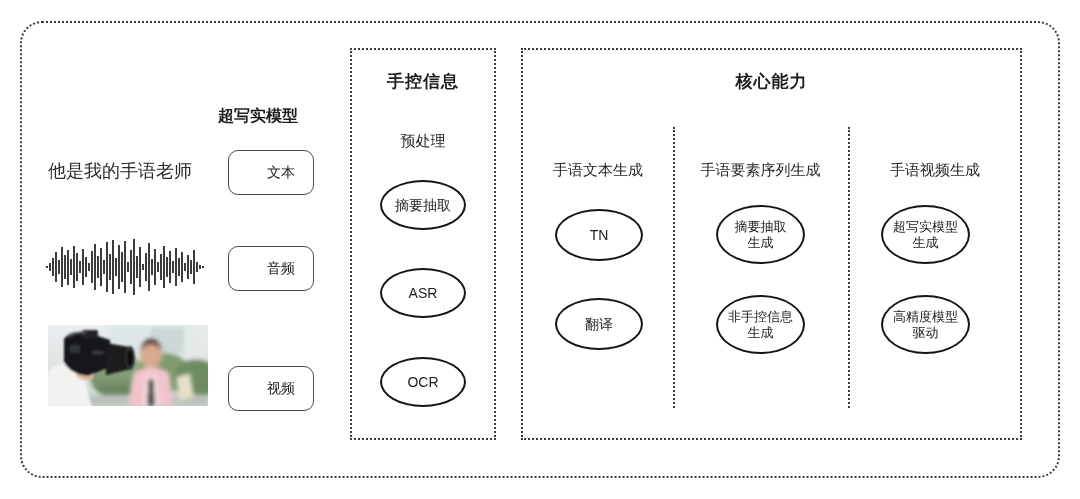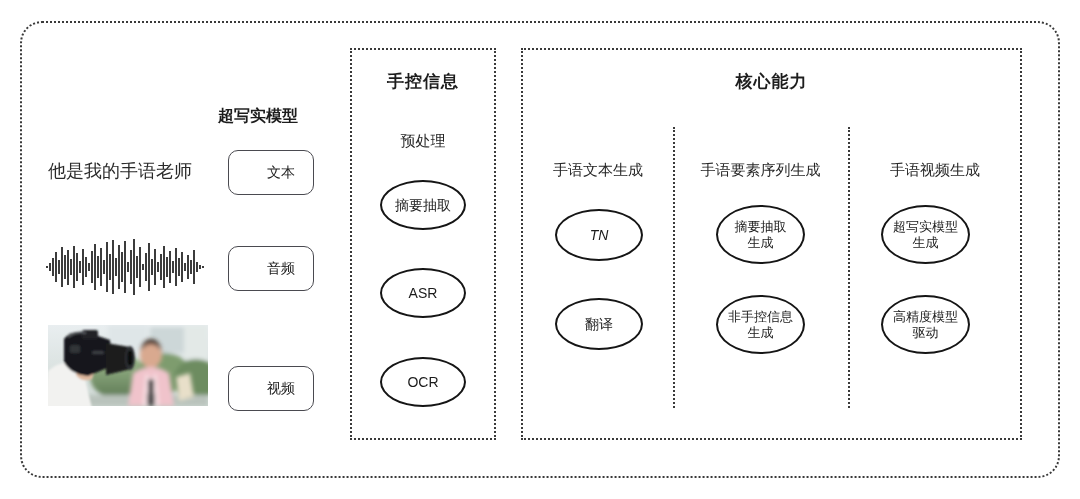--- a/index.html
+++ b/index.html
@@ -310,21 +310,21 @@
   <div class="ellipse single" style="left:380px; top:357px; width:86px; height:50px;">OCR</div>
 
   <div class="group-box" id="core-box">
     <div class="group-title">核心能力</div>
   </div>
 
   <div class="divider" id="divider-1"></div>
   <div class="divider" id="divider-2"></div>
 
   <div class="col-title" style="left:523px; top:161px; width:150px;">手语文本生成</div>
-  <div class="ellipse single" style="left:555px; top:209px; width:88px; height:52px;font-style:italic;">TN</div>
+  <div class="ellipse single" style="left:555px; top:209px; width:88px; height:52px;">TN</div>
   <div class="ellipse single" style="left:555px; top:298px; width:88px; height:52px;">翻译</div>
 
   <div class="col-title" style="left:673px; top:161px; width:175px;">手语要素序列生成</div>
   <div class="ellipse" style="left:716px; top:205px; width:89px; height:59px;">摘要抽取
 生成</div>
   <div class="ellipse" style="left:716px; top:295px; width:89px; height:59px;">非手控信息
 生成</div>
 
   <div class="col-title" style="left:848px; top:161px; width:174px;">手语视频生成</div>
   <div class="ellipse" style="left:881px; top:205px; width:89px; height:59px;">超写实模型

